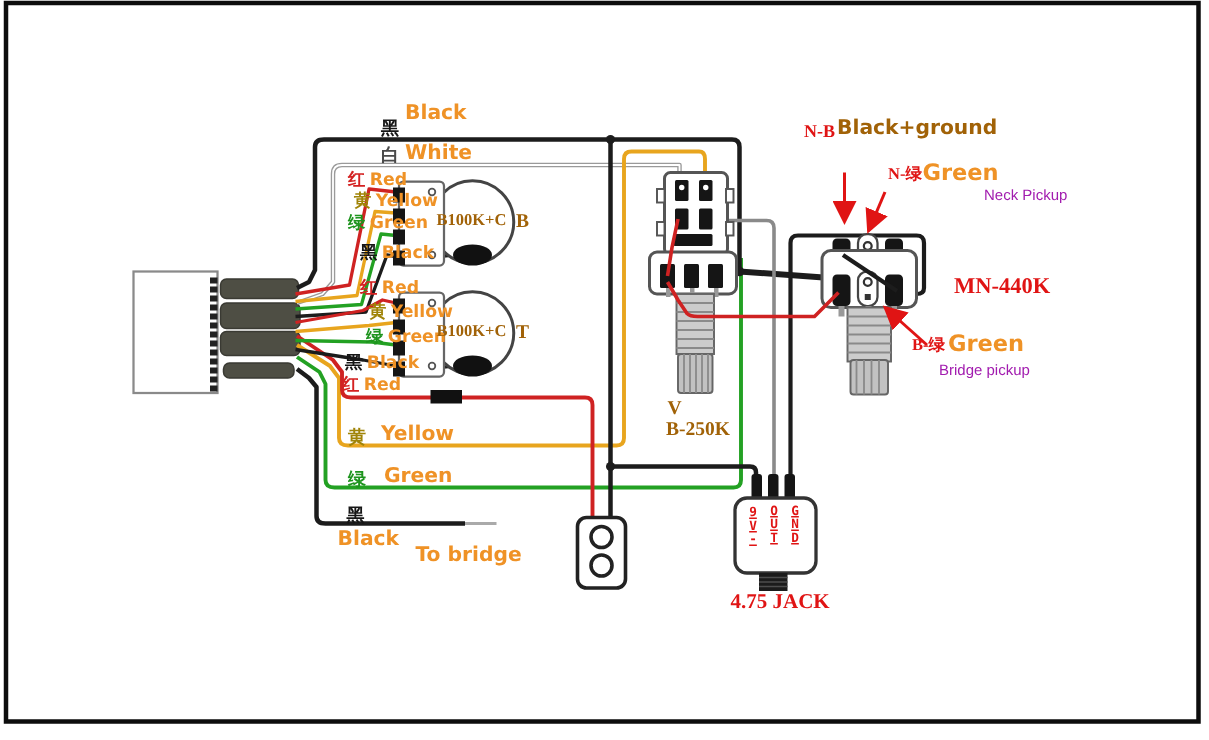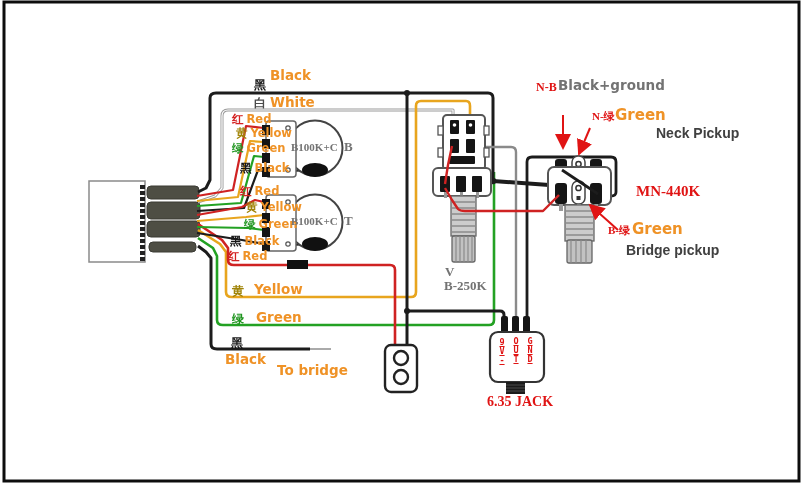--- a/index.html
+++ b/index.html
@@ -11,22 +11,22 @@
   .zh{margin-right:3px;}
   .zh-red{color:#d42222;}
   .zh-yel{color:#a08408;}
   .zh-grn{color:#1e941e;}
   .zh-blk{color:#161616;}
   .zh-wht{color:#4a4a4a;}
   .sm{font-size:11.5px;}
   .md{font-size:13.5px;}
   .serif{font-family:Liberation Serif, serif;}
   .red-t{color:#e01414;}
-  .blk-t{color:#737373;}
-  .plain{font-weight:bold;font-size:14px;color:#404040;font-family:"Liberation Sans",sans-serif;}
+  .blk-t{color:#a16207;}
+  .plain{font-weight:normal;font-size:10px;color:#a21caf;font-family:"Liberation Sans",sans-serif;}
   .jackpin{position:absolute;width:10px;font-size:8.5px;line-height:9px;font-weight:bold;
            color:#e01414;word-break:break-all;text-align:center;font-family:"DejaVu Sans Mono",monospace;text-decoration:underline;}
 </style>
 </head>
 <body>
 
 <div id="stage">
 
 <svg id="wires" width="806" height="493" viewBox="0 0 806 493">
   <defs>
@@ -265,15 +265,15 @@
 <div class="lbl serif red-t" style="left:592px;top:111px;font-size:11px">N-绿</div>
 <div class="lbl md orange" style="left:615px;top:108px;font-size:15px">Green</div>
 <div class="lbl plain" style="left:656px;top:126px">Neck Pickup</div>
 <div class="lbl serif red-t" style="left:608px;top:225px;font-size:11px">B-绿</div>
 <div class="lbl md orange" style="left:632px;top:222px;font-size:15px">Green</div>
 <div class="lbl plain" style="left:626px;top:243px">Bridge pickup</div>
 
 <div class="jackpin" style="left:497px;top:338px">9V-</div>
 <div class="jackpin" style="left:511px;top:337px">OUT</div>
 <div class="jackpin" style="left:525px;top:337px">GND</div>
-<div class="lbl serif red-t" style="left:487px;top:395px;font-size:14px">6.35 JACK</div>
+<div class="lbl serif red-t" style="left:487px;top:395px;font-size:14px">4.75 JACK</div>
 
 </div>
 
 </body></html>

